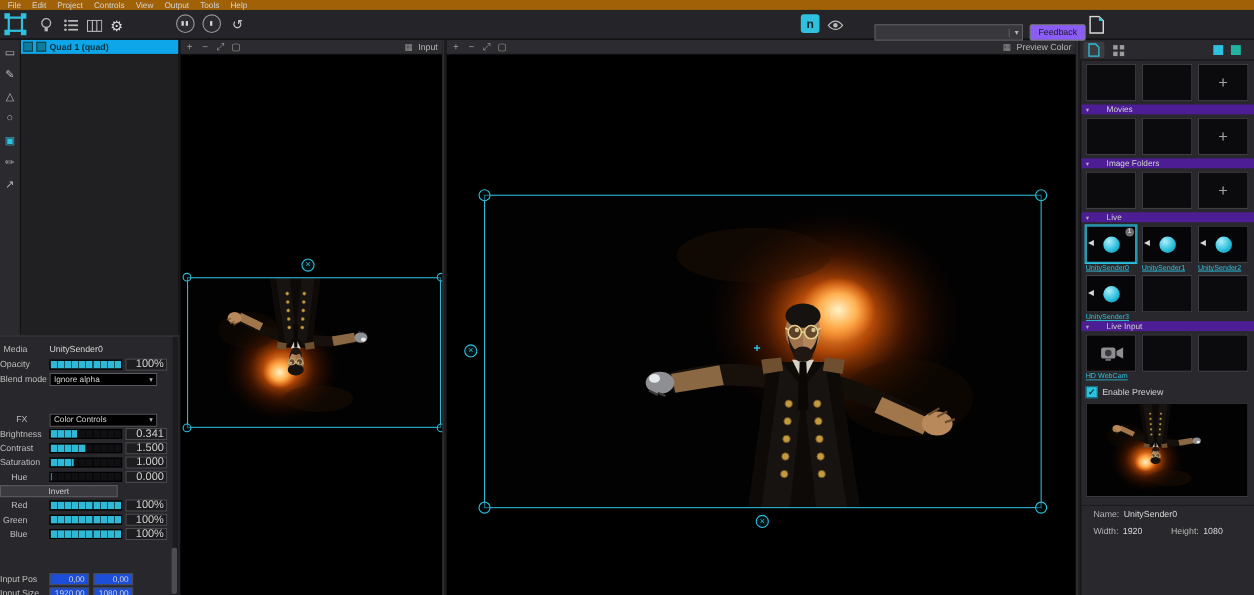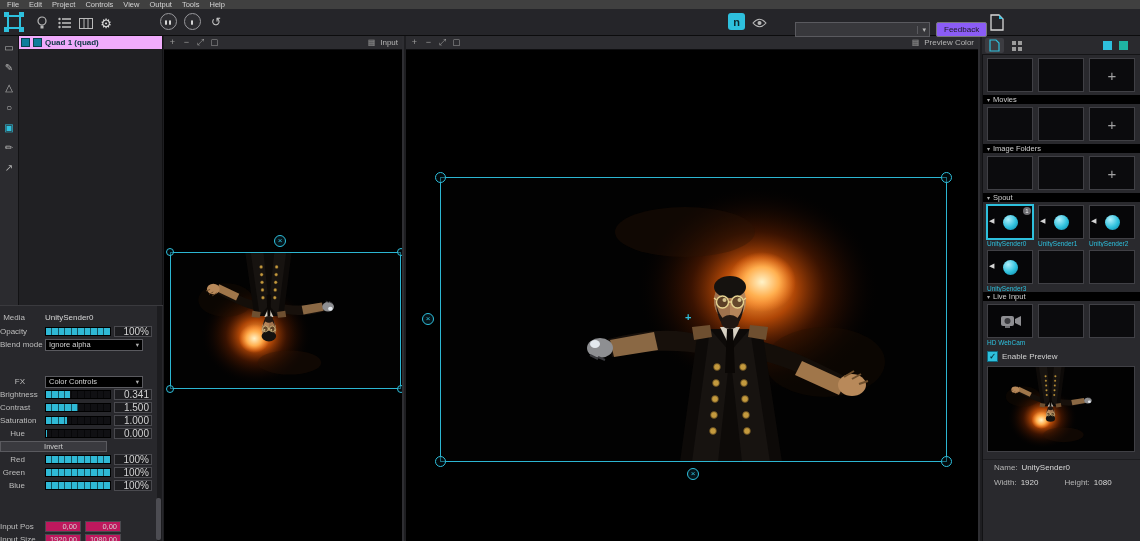--- a/index.html
+++ b/index.html
@@ -2,58 +2,58 @@
 <html><head>
 <meta charset="utf-8">
 <style>
   *{margin:0;padding:0;box-sizing:border-box}
   html,body{width:1140px;height:541px;overflow:hidden}
   body{background:#141416;font-family:"Liberation Sans",sans-serif;font-size:8.5px;color:#c8c8c8}
   .app{position:relative;width:1140px;height:541px;background:#1e1e21;overflow:hidden}
   .abs{position:absolute}
 
   
-  .menubar{position:absolute;left:0;top:0;right:0;height:9px;background:#404040;display:flex;align-items:center;padding-left:2px;z-index:6}
+  .menubar{position:absolute;left:0;top:0;right:0;height:9px;background:#a16207;display:flex;align-items:center;padding-left:2px;z-index:6}
   .menu-item{font-size:7.5px;line-height:9px;color:#d2d2d2;padding:0 5px}
 
   
   .toolbar{position:absolute;left:0;top:9px;right:0;height:27px;background:#252529;border-bottom:1px solid #0c0c0d;z-index:5}
   .tb{position:absolute;display:flex;align-items:center;justify-content:center;color:#b9b9b9}
   .gearg{font-size:13px;color:#dcdcdc}
   .circle-btn{width:17px;height:17px;border:1px solid #98989c;border-radius:50%;color:#d5d5d5;font-size:5.5px;letter-spacing:1px;background:#2c2c30}
   .undo{font-size:12px;color:#c5c5c5}
   .ndi{width:17px;height:17px;border-radius:3px;background:#2ec0dd;color:#0d2930;font-weight:bold;font-size:11px}
   .mon-dd{left:795px;top:13px;width:135px;height:15px;background:#38383c;border:1px solid #5a5a5f;justify-content:space-between;padding:0 3px;font-size:7.5px;color:#cfcfcf}
   .mon-dd .arr{font-size:7px;color:#b5b5b5;border-left:1px solid #5a5a5f;padding-left:4px}
   .feedback{position:absolute;left:936px;top:13px;height:15px;padding:0 7px;background:#8b5cf6;border:1px solid #77777b;border-radius:2px;color:#19191b;font-size:8px;display:flex;align-items:center}
 
   
   .toolstrip{position:absolute;left:0;top:36px;width:19px;height:269px;background:#2b2b2f;border-right:1px solid #121214;display:flex;flex-direction:column;align-items:center;padding-top:5px;gap:7px}
   .tool{width:13px;height:13px;display:flex;align-items:center;justify-content:center;color:#b4b4b4;font-size:10px}
   .tool.active{color:#2ec0dd}
 
   
   .layers{position:absolute;left:19px;top:36px;width:144px;height:269px;background:#202023;border-right:1px solid #121214}
-  .layer-row{height:13px;display:flex;align-items:center;gap:3px;background:#f0abfc;color:#07333f;font-size:8px;font-weight:bold;padding-left:2px}
+  .layer-row{height:13px;display:flex;align-items:center;gap:3px;background:#0ea5e9;color:#07333f;font-size:8px;font-weight:bold;padding-left:2px}
   .layer-ic{width:9px;height:9px;border:1px solid #0a4250;background:#0e7d9c;flex-shrink:0}
 
   
   .props{position:absolute;left:0;top:305px;width:163px;height:236px;background:#28282c;border-top:1px solid #3a3a3e;padding-top:3px;overflow:hidden}
   .prow{display:flex;align-items:center;height:13px}
   .prow.media{height:16px}
   .plabel{width:45px;text-align:right;padding-right:20px;font-size:8px;color:#bdbdbd;flex-shrink:0;white-space:nowrap}
   .pvalue{font-size:8px;color:#d6d6d6}
   .slider{position:relative;width:66px;height:9px;background:#101013;border:1px solid #000;overflow:hidden;flex-shrink:0}
   .sfill{position:absolute;left:0;top:0;bottom:0;background:#2fb9d6}
   .sticks{position:absolute;left:0;top:0;right:0;bottom:0;background:repeating-linear-gradient(90deg,transparent 0,transparent 5.5px,rgba(0,0,0,0.55) 5.5px,rgba(0,0,0,0.55) 6.5px)}
   .valbox{width:38px;height:11px;background:#1d1d20;border:1px solid #4a4a4f;font-size:10px;color:#d2d2d2;display:flex;align-items:center;justify-content:flex-end;padding-right:2px;margin-left:3px}
   .dd{width:98px;height:12px;background:#000000;border:1px solid #5a5a5f;font-size:7.5px;color:#d2d2d2;display:flex;align-items:center;justify-content:space-between;padding:0 3px}
   .dd .arr{font-size:6.5px;color:#b0b0b0}
   .invert{width:107px;height:11px;background:#3a3a3f;border:1px solid #5a5a5f;color:#cfcfcf;font-size:7.5px;display:flex;align-items:center;justify-content:center}
-  .numbox{width:36px;height:11px;background:#be185d;border:1px solid #4a4a4f;font-size:7.5px;color:#d2d2d2;display:flex;align-items:center;justify-content:flex-end;padding-right:3px;margin-right:4px}
+  .numbox{width:36px;height:11px;background:#1d4ed8;border:1px solid #4a4a4f;font-size:7.5px;color:#d2d2d2;display:flex;align-items:center;justify-content:flex-end;padding-right:3px;margin-right:4px}
   .spacer24{height:24px}.spacer28{height:28px}
   .sbar{position:absolute;right:1px;top:0;bottom:0;width:5px;background:#1c1c1f}
   .sthumb{position:absolute;right:1px;width:5px;top:192px;height:42px;background:#4c4c52;border-radius:2px}
 
   
   .vp{position:absolute;top:36px;height:505px;background:#000}
   .vp-input{left:164px;width:240px;border-right:2px solid #2e2e32}
   .vp-out{left:406px;width:574px;border-right:2px solid #2e2e32}
   .vp-toolbar{height:14px;background:#2c2c30;display:flex;align-items:center;gap:5px;padding:0 4px;border-bottom:1px solid #0e0e10}
   .vp-tool{color:#9c9c9c;font-size:9px;width:9px;text-align:center;line-height:13px}
@@ -69,21 +69,21 @@
 
   
   .rp-tabs{position:absolute;left:982px;top:36px;width:158px;height:19px;background:#2a2a2e;border-bottom:1px solid #141416;z-index:3}
   .rp-tab{position:absolute;top:2px;width:19px;height:15px;display:flex;align-items:center;justify-content:center;border-radius:2px}
   .rp-tab.active{background:#3c3c41}
   .sqicon{position:absolute;top:5px;width:9px;height:9px}
   .rpanel{position:absolute;left:982px;top:55px;width:158px;height:486px;background:#29292d;overflow:hidden;border-left:1px solid #121214}
   .slot-row{display:flex;gap:5px;padding:3px 4px 3px 4px}
   .slot{width:46px;height:34px;background:#0b0b0d;border:1px solid #404045;position:relative;flex-shrink:0}
   .slot.plus{display:flex;align-items:center;justify-content:center;color:#a2a2a2;font-size:15px}
-  .sec{display:flex;align-items:center;gap:3px;height:9px;padding-left:4px;background:#000000;color:#cfcfcf;font-size:7.5px}
+  .sec{display:flex;align-items:center;gap:16px;height:9px;padding-left:4px;background:#4c1d95;color:#cfcfcf;font-size:7.5px}
   .sec .arr{font-size:6px;color:#aaa}
   .thumb-row{display:flex;gap:5px;padding:3px 4px 0 4px;align-items:flex-start}
   .thumb-wrap{width:46px}
   .thumb{width:46px;height:34px;background:#060608;border:1px solid #404045;position:relative}
   .thumb.selected{border:1px solid #2ec0dd;box-shadow:0 0 0 1px #2ec0dd}
   .orb{position:absolute;left:50%;top:50%;width:15px;height:15px;margin:-7.5px 0 0 -7.5px;border-radius:50%;background:radial-gradient(circle at 35% 30%,#aeeffc,#2ec0dd 55%,#0c7d9e)}
   .spk{position:absolute;left:1px;top:50%;margin-top:-5px;color:#d5d5d5;font-size:7px}
   .badge{position:absolute;right:1px;top:1px;width:8px;height:8px;border-radius:50%;background:#6d6d72;color:#ececec;font-size:6px;line-height:8px;text-align:center}
   .thumb-label{display:block;font-size:6.5px;color:#2ec0dd;text-decoration:underline;white-space:nowrap;overflow:hidden;margin-top:1px;height:7px}
   .enable-row{display:flex;align-items:center;gap:4px;padding:5px 4px 2px 4px}
@@ -453,21 +453,21 @@
       <span>Image Folders</span>
     </div>
     <div class="slot-row">
       <div class="slot"></div>
       <div class="slot"></div>
       <div class="slot plus">+</div>
     </div>
 
     <div class="sec">
       <span class="arr">▾</span>
-      <span>Spout</span>
+      <span>Live</span>
     </div>
     <div class="thumb-row">
       <div class="thumb-wrap">
         <div class="thumb selected">
           <span class="spk">◀</span>
           <span class="orb"></span>
           <span class="badge">1</span>
         </div>
         <span class="thumb-label">UnitySender0</span>
       </div>

